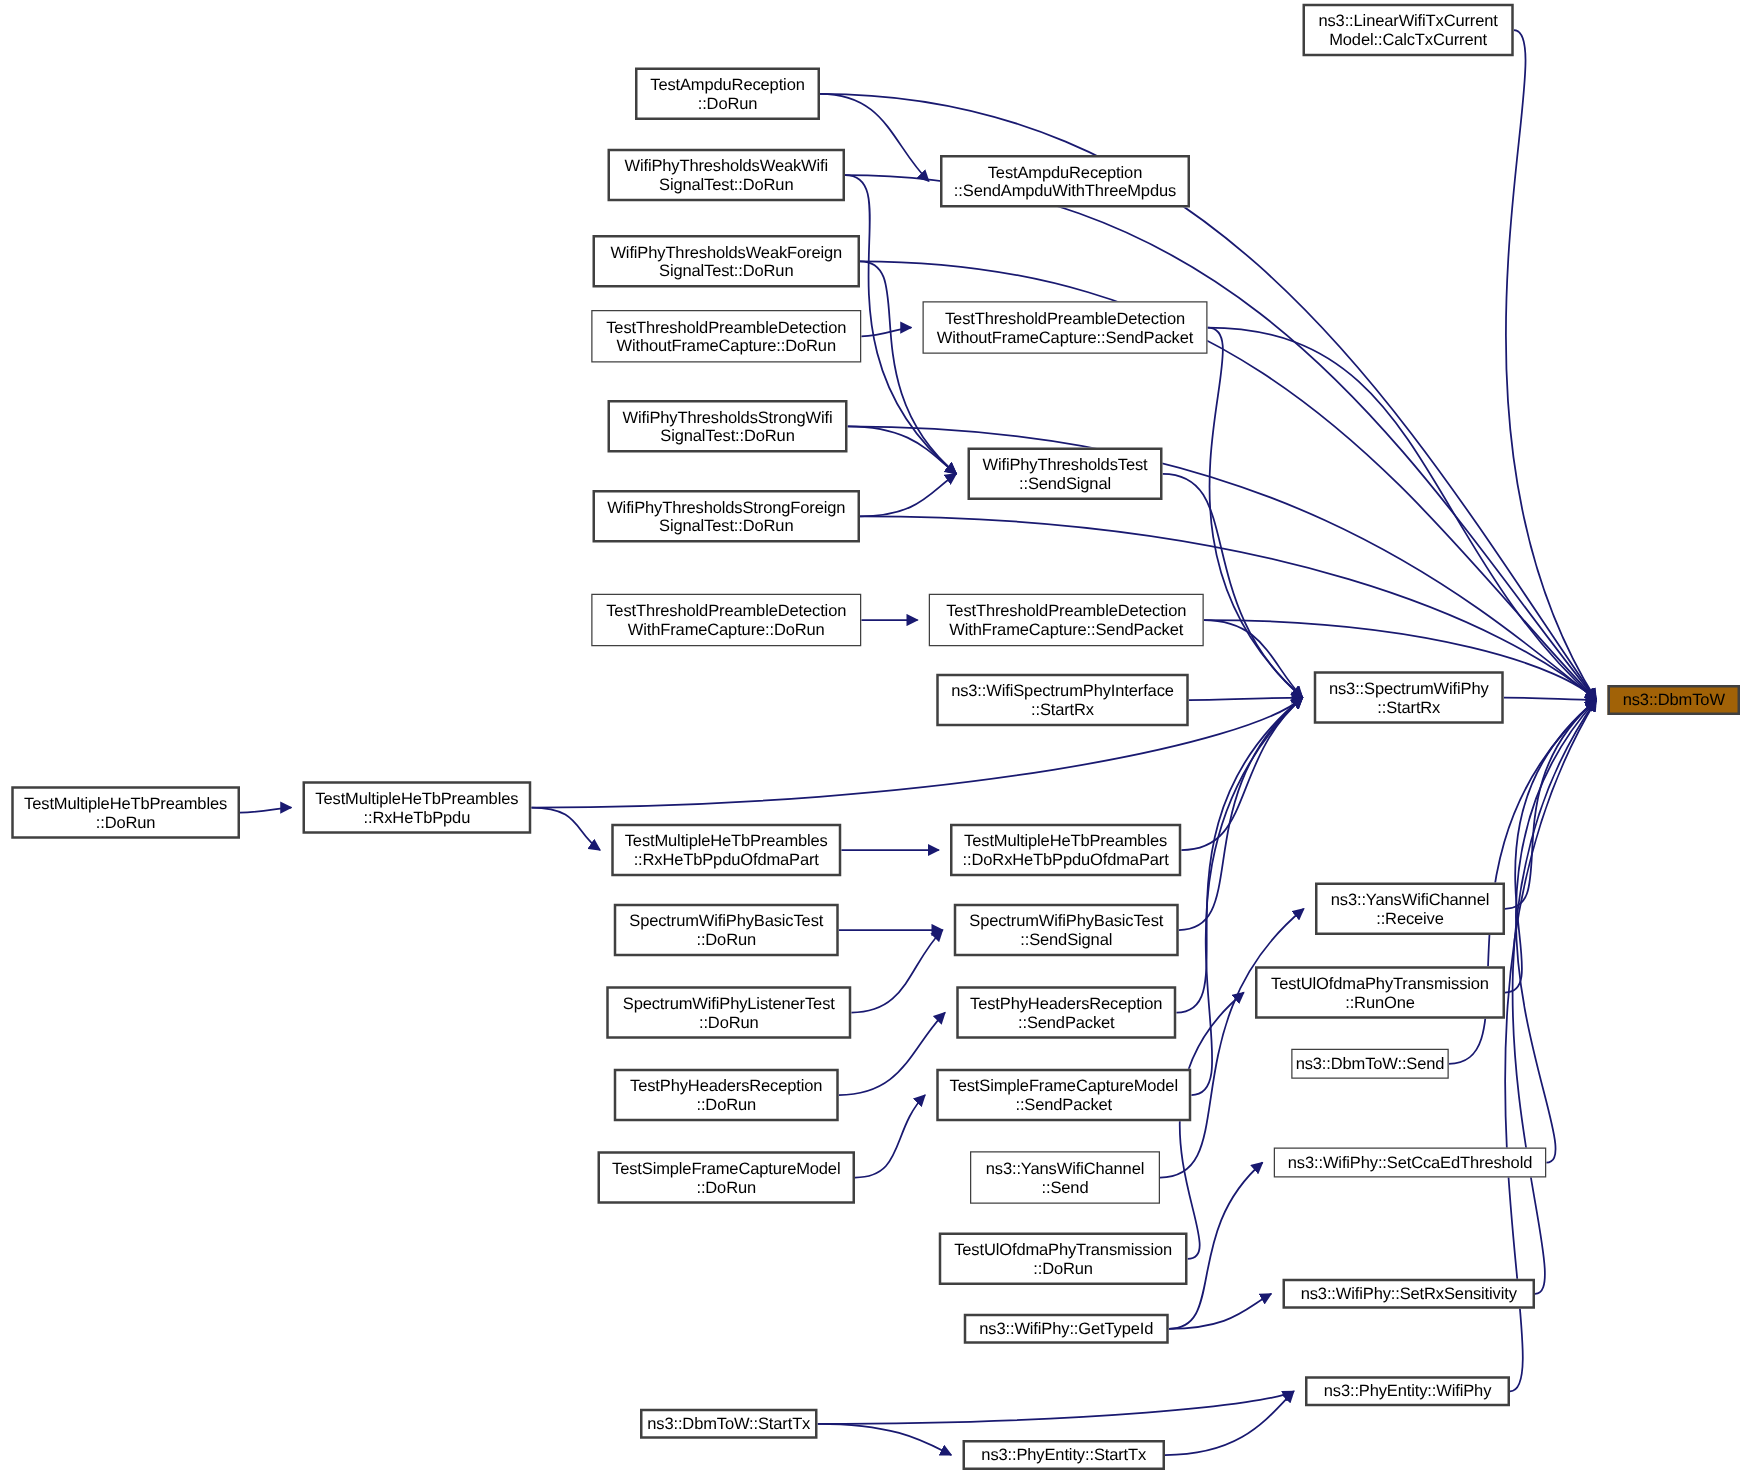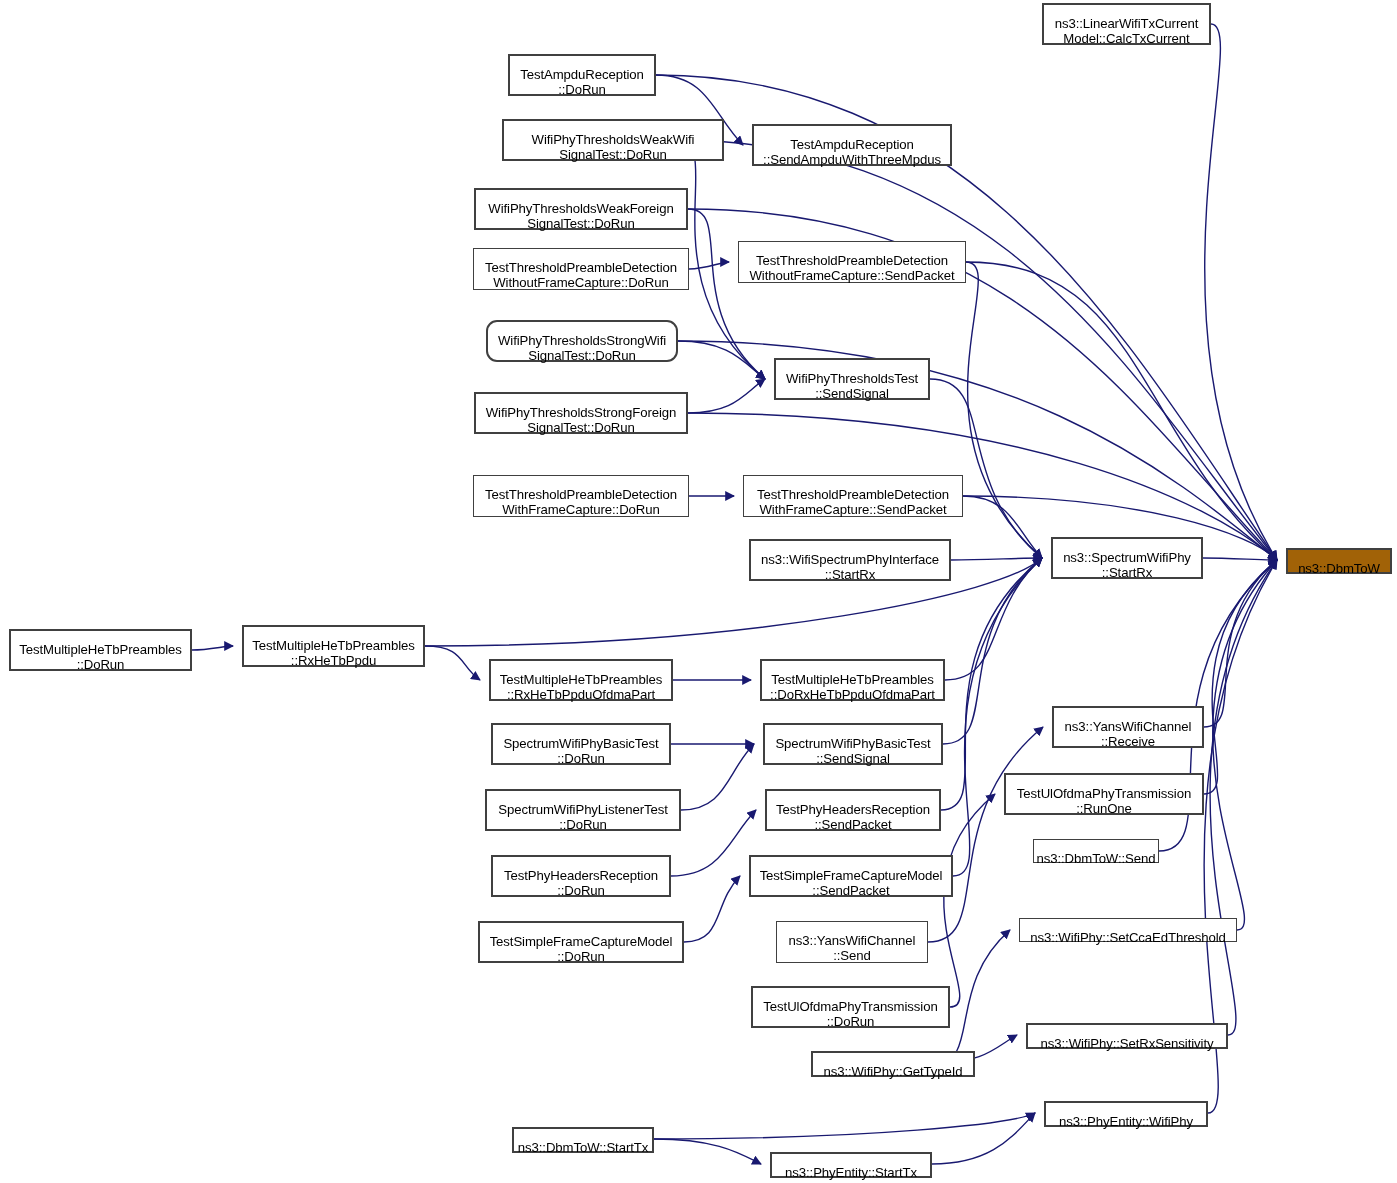--- a/index.html
+++ b/index.html
@@ -26,29 +26,29 @@
     height: 1183px;
     pointer-events: none;
   }
   .node {
     position: absolute;
     box-sizing: border-box;
     border: 1px solid #404040;
     background: #ffffff;
     color: #000000;
     display: flex;
-    align-items: flex-start;
+    align-items: center;
     justify-content: center;
     text-align: center;
     font-family: "Liberation Sans", sans-serif;
     font-size: 13.2px;
     line-height: 1.16;
     letter-spacing: -0.1px;
     white-space: pre-line;
-    padding: 11px 3px;
+    padding: 1px 3px;
   }
   .node.target {
     background: #a16207;
     border: 1px solid #404040;
   }
   .node.thick {
     border-width: 2px;
   }
 </style>
 </head>
@@ -109,29 +109,29 @@
         <path d="M 1208 1113 C 1250.9 1113, 1136 792.26, 1277 560" marker-end="url(#arrow)"></path>
       </g>
   </svg>
   <div id="node-layer">
       <div class="node thick" style="left: 1042px; top: 3px; width: 169px; height: 42px;"><span>ns3::LinearWifiTxCurrent
 Model::CalcTxCurrent</span></div>
       <div class="node thick" style="left: 508px; top: 54px; width: 148px; height: 42px;"><span>TestAmpduReception
 ::DoRun</span></div>
       <div class="node thick" style="left: 752px; top: 124px; width: 200px; height: 42px;"><span>TestAmpduReception
 ::SendAmpduWithThreeMpdus</span></div>
-      <div class="node thick" style="left: 486px; top: 119px; width: 222px; height: 42px; margin-left: 16px;"><span>WifiPhyThresholdsWeakWifi
+      <div class="node thick" style="left: 486px; top: 119px; width: 190px; height: 42px;"><span>WifiPhyThresholdsWeakWifi
 SignalTest::DoRun</span></div>
       <div class="node thick" style="left: 474px; top: 188px; width: 214px; height: 42px;"><span>WifiPhyThresholdsWeakForeign
 SignalTest::DoRun</span></div>
       <div class="node" style="left: 738px; top: 241px; width: 228px; height: 42px;"><span>TestThresholdPreambleDetection
 WithoutFrameCapture::SendPacket</span></div>
       <div class="node" style="left: 473px; top: 248px; width: 216px; height: 42px;"><span>TestThresholdPreambleDetection
 WithoutFrameCapture::DoRun</span></div>
-      <div class="node thick" style="left: 486px; top: 320px; width: 192px; height: 42px; border-radius: 11px;"><span>WifiPhyThresholdsStrongWifi
+      <div class="node thick" style="left: 486px; top: 320px; width: 192px; height: 42px;"><span>WifiPhyThresholdsStrongWifi
 SignalTest::DoRun</span></div>
       <div class="node thick" style="left: 774px; top: 358px; width: 156px; height: 42px;"><span>WifiPhyThresholdsTest
 ::SendSignal</span></div>
       <div class="node thick" style="left: 474px; top: 392px; width: 214px; height: 42px;"><span>WifiPhyThresholdsStrongForeign
 SignalTest::DoRun</span></div>
       <div class="node" style="left: 473px; top: 475px; width: 216px; height: 42px;"><span>TestThresholdPreambleDetection
 WithFrameCapture::DoRun</span></div>
       <div class="node" style="left: 743px; top: 475px; width: 220px; height: 42px;"><span>TestThresholdPreambleDetection
 WithFrameCapture::SendPacket</span></div>
       <div class="node thick" style="left: 749px; top: 539px; width: 202px; height: 42px;"><span>ns3::WifiSpectrumPhyInterface
@@ -165,18 +165,18 @@
 ::SendPacket</span></div>
       <div class="node" style="left: 1033px; top: 839px; width: 126px; height: 24px;"><span>ns3::DbmToW::Send</span></div>
       <div class="node thick" style="left: 478px; top: 921px; width: 206px; height: 42px;"><span>TestSimpleFrameCaptureModel
 ::DoRun</span></div>
       <div class="node" style="left: 776px; top: 921px; width: 152px; height: 42px;"><span>ns3::YansWifiChannel
 ::Send</span></div>
       <div class="node" style="left: 1019px; top: 918px; width: 218px; height: 24px;"><span>ns3::WifiPhy::SetCcaEdThreshold</span></div>
       <div class="node thick" style="left: 751px; top: 986px; width: 199px; height: 42px;"><span>TestUlOfdmaPhyTransmission
 ::DoRun</span></div>
       <div class="node thick" style="left: 1026px; top: 1023px; width: 202px; height: 24px;"><span>ns3::WifiPhy::SetRxSensitivity</span></div>
-      <div class="node thick" style="left: 771px; top: 1051px; width: 164px; height: 24px; margin-left: 40px;"><span>ns3::WifiPhy::GetTypeId</span></div>
+      <div class="node thick" style="left: 771px; top: 1051px; width: 164px; height: 24px;"><span>ns3::WifiPhy::GetTypeId</span></div>
       <div class="node thick" style="left: 1044px; top: 1101px; width: 164px; height: 24px;"><span>ns3::PhyEntity::WifiPhy</span></div>
       <div class="node thick" style="left: 512px; top: 1127px; width: 142px; height: 24px;"><span>ns3::DbmToW::StartTx</span></div>
       <div class="node thick" style="left: 770px; top: 1152px; width: 162px; height: 24px;"><span>ns3::PhyEntity::StartTx</span></div>
     </div>
 </div>
 
 </body></html>

